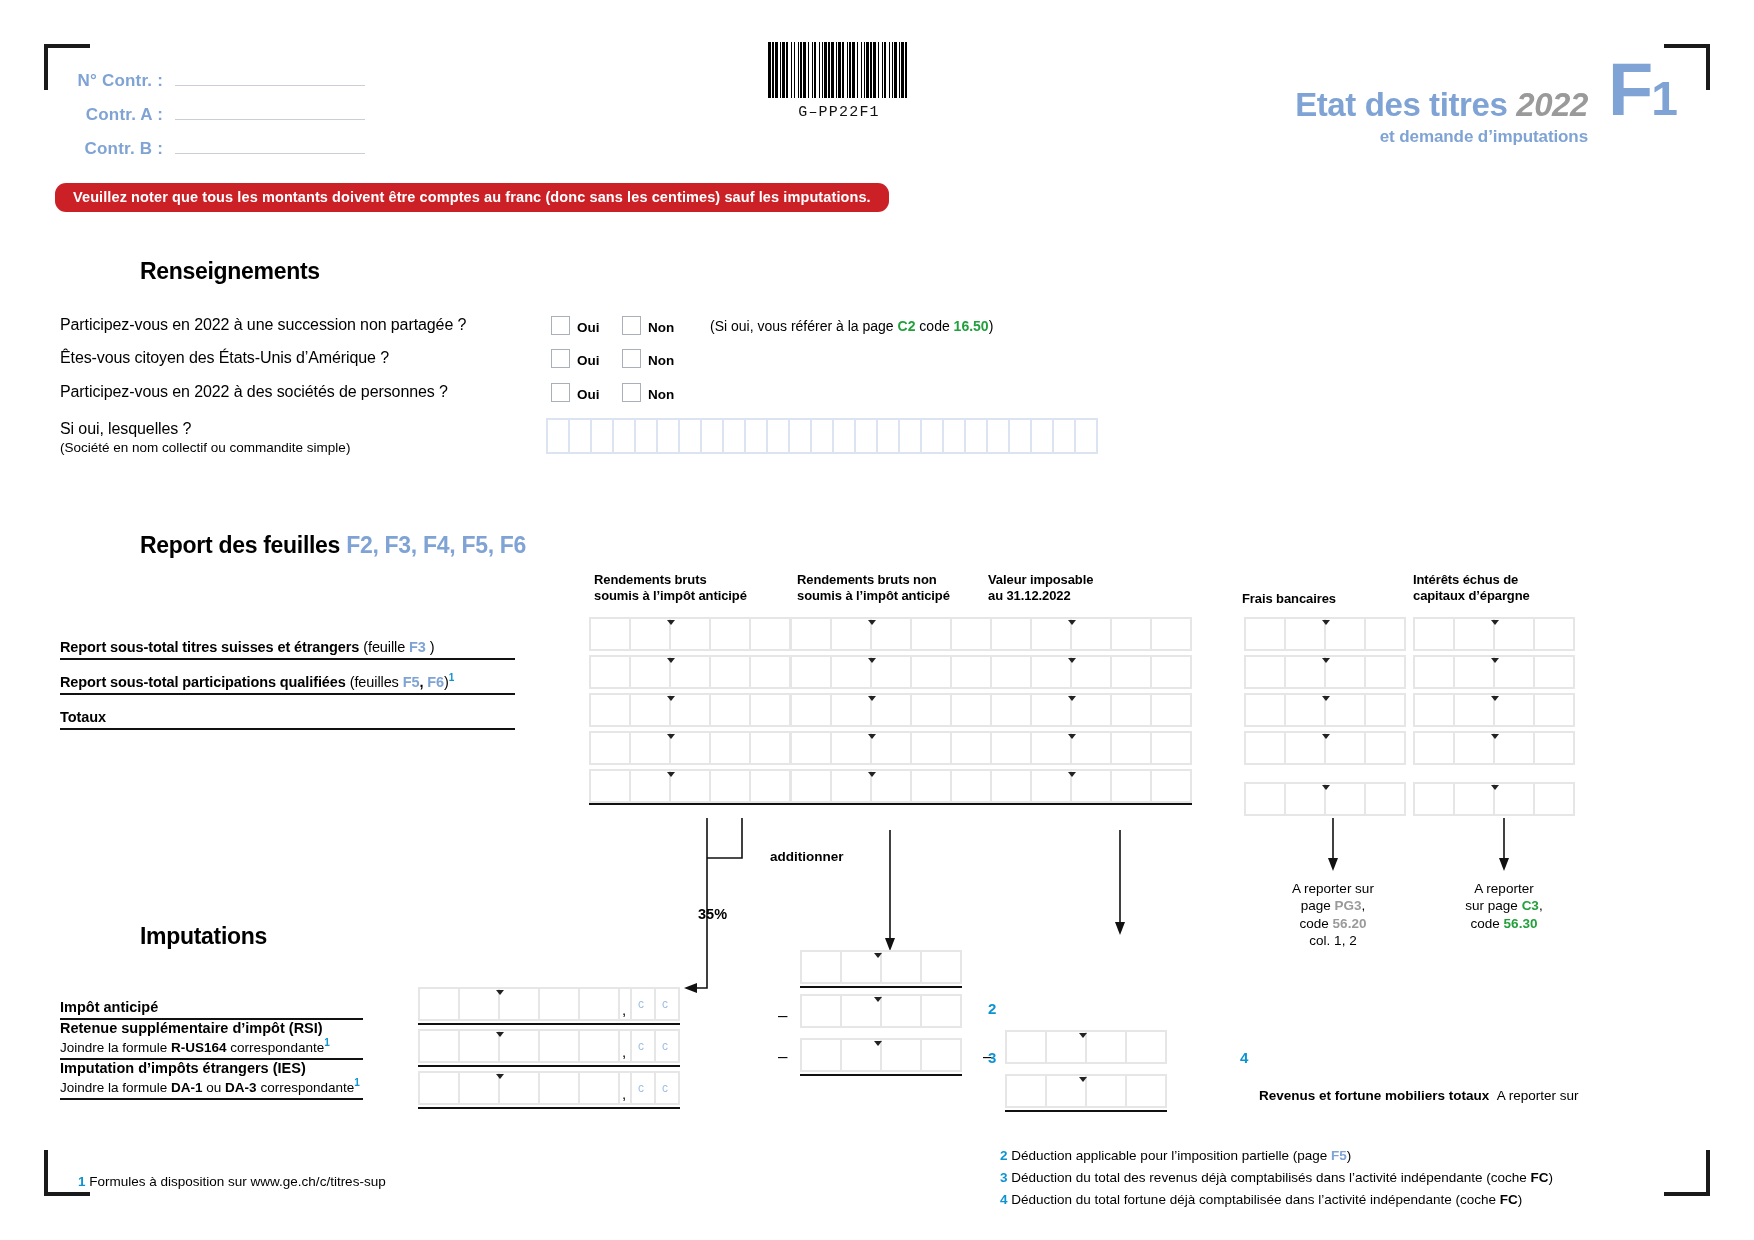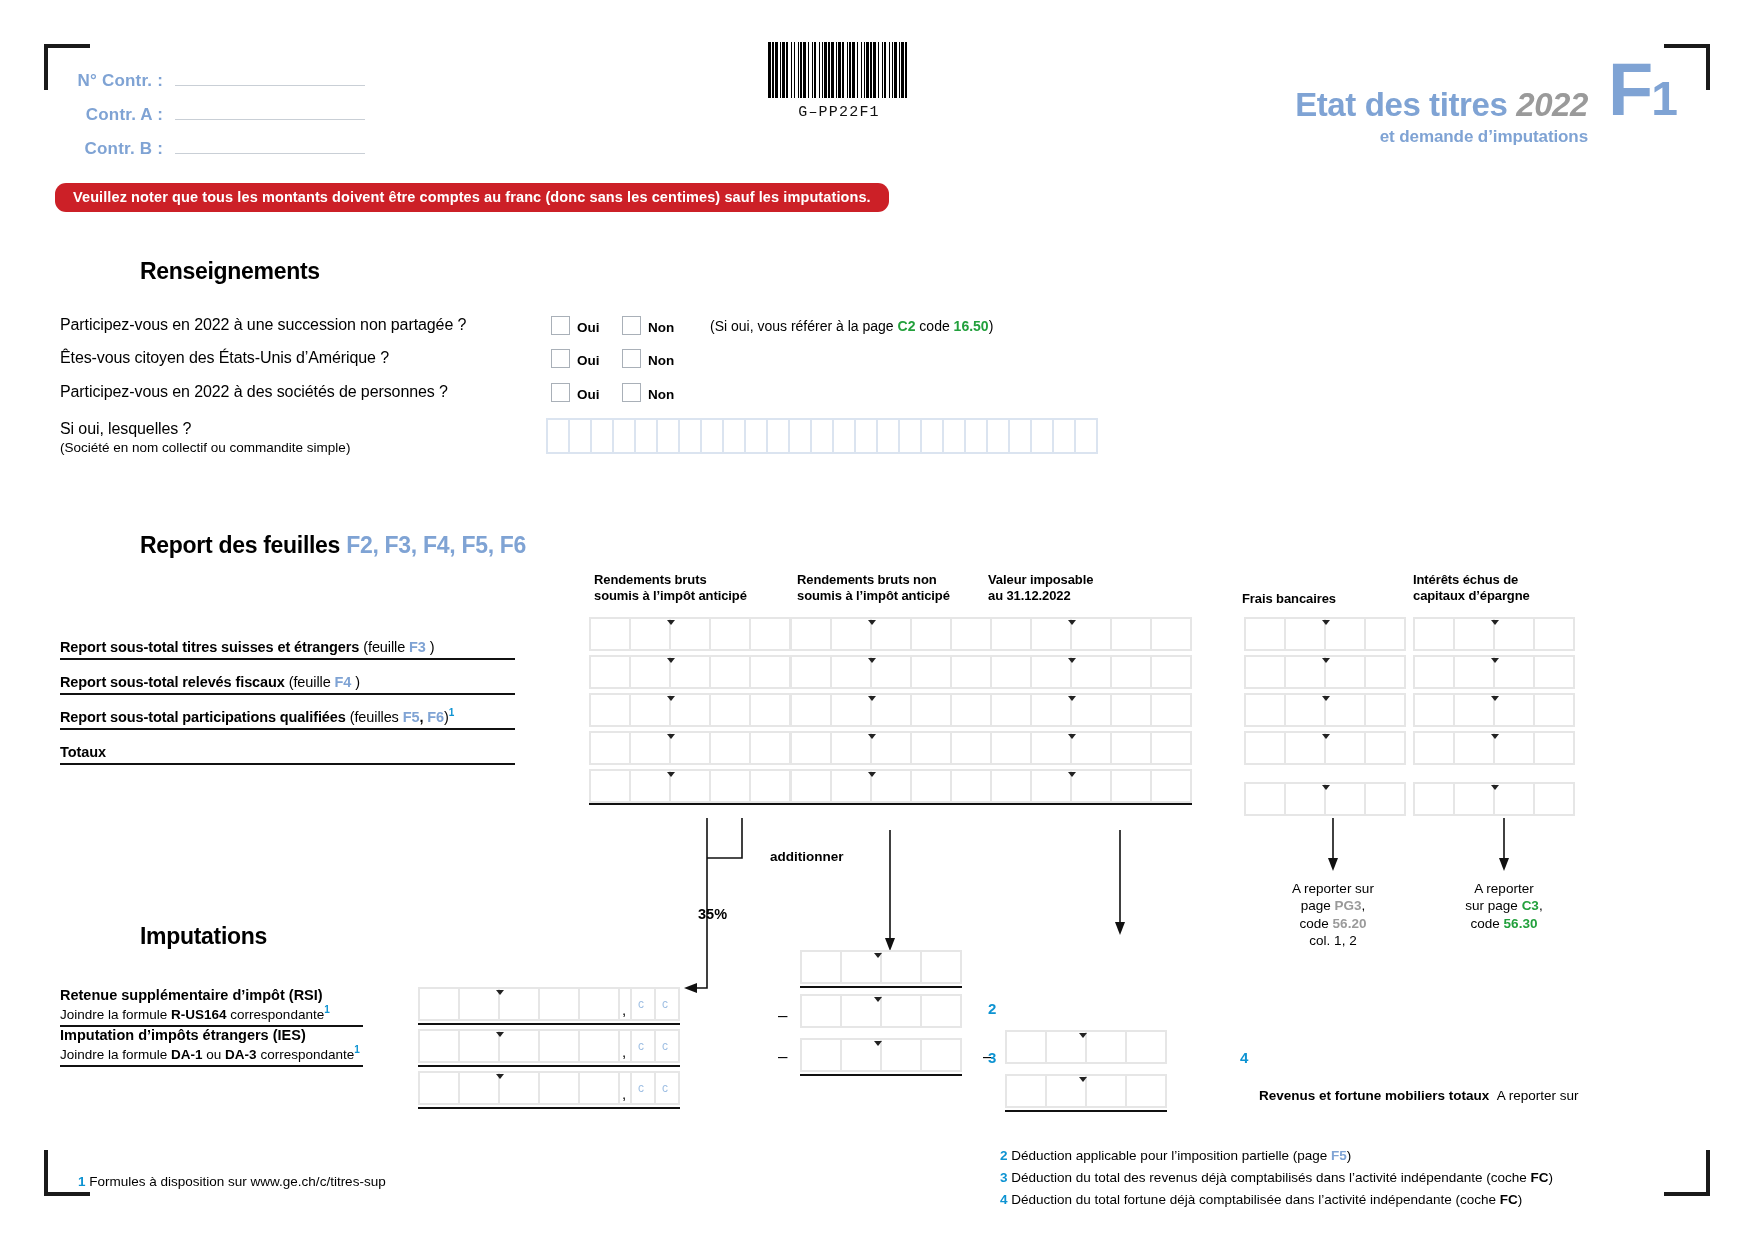--- a/index.html
+++ b/index.html
@@ -300,24 +300,20 @@
   <div>Intérêts échus de</div>
   <div>capitaux d’épargne</div>
 </div>
 
 <div class="abs" id="report-rows" style="left:60px;top:625px;width:520px;">
     <div style="height:35px;position:relative;">
       <div class="rowlabel" style="position:absolute;bottom:5px;left:0;white-space:nowrap;"><span>Report sous-total titres suisses et étrangers</span><span style="font-weight:normal;"> (feuille </span><span class="blue bold">F3</span><span style="font-weight:normal;"> )</span></div>
       <div style="position:absolute;bottom:0;left:0;width:455px;border-bottom:2px solid #111;"></div>
     </div>
     <div style="height:35px;position:relative;">
-      <div class="rowlabel" style="position:absolute;bottom:5px;left:0;white-space:nowrap;"><span>Report sous-total relevés fiscaux</span><span style="font-weight:normal;"> (feuille </span><span class="blue bold">F4</span><span style="font-weight:normal;"> )</span></div>
-      <div style="position:absolute;bottom:0;left:0;width:455px;border-bottom:2px solid #111;"></div>
-    </div>
-    <div style="height:35px;position:relative;">
       <div class="rowlabel" style="position:absolute;bottom:5px;left:0;white-space:nowrap;"><span>Report sous-total participations qualifiées</span><span style="font-weight:normal;"> (feuilles </span><span class="blue bold">F5</span><span>, </span><span class="blue bold">F6</span><span style="font-weight:normal;">)</span><sup class="fnm cyan">1</sup></div>
       <div style="position:absolute;bottom:0;left:0;width:455px;border-bottom:2px solid #111;"></div>
     </div>
     <div style="height:35px;position:relative;">
       <div class="rowlabel" style="position:absolute;bottom:5px;left:0;white-space:nowrap;"><span>Totaux</span><span style="font-weight:normal;"></span><span style="font-weight:normal;"></span></div>
       <div style="position:absolute;bottom:0;left:0;width:455px;border-bottom:2px solid #111;"></div>
     </div>
   </div>
 
 <div class="abs" id="grid-a" style="left:589px;top:617px;">
@@ -607,20 +603,26 @@
 </div>
 <div class="abs note note-c" style="left:1414px;top:880px;width:180px;">
   <div>A reporter</div>
   <div><span>sur page </span><span class="green bold">C3</span><span>,</span></div>
   <div><span>code </span><span class="green bold">56.30</span></div>
 </div>
 
 <div class="abs section-h" style="left:140px;top:923px;">Imputations</div>
 
 <div class="abs" id="imp-rows" style="left:60px;top:987px;width:340px;">
+    <div style="height:33px;position:relative;">
+      <div style="position:absolute;bottom:4px;left:0;white-space:nowrap;font-size:14.5px;font-weight:bold;line-height:1.25;">
+        <div>Impôt anticipé</div>
+      </div>
+      <div style="position:absolute;bottom:0;left:0;width:303px;border-bottom:2px solid #111;"></div>
+    </div>
     <div style="height:40px;position:relative;">
       <div style="position:absolute;bottom:4px;left:0;white-space:nowrap;font-size:14.5px;font-weight:bold;line-height:1.25;">
         <div>Retenue supplémentaire d’impôt (RSI)</div>
         <div style="font-weight:normal;font-size:13.5px;">Joindre la formule <b>R-US164</b> correspondante<sup class="fnm cyan">1</sup></div>
       </div>
       <div style="position:absolute;bottom:0;left:0;width:303px;border-bottom:2px solid #111;"></div>
     </div>
     <div style="height:40px;position:relative;">
       <div style="position:absolute;bottom:4px;left:0;white-space:nowrap;font-size:14.5px;font-weight:bold;line-height:1.25;">
         <div>Imputation d’impôts étrangers (IES)</div>

